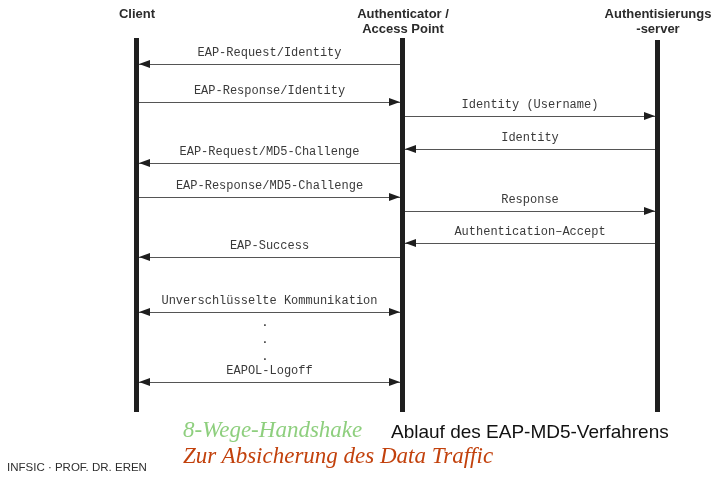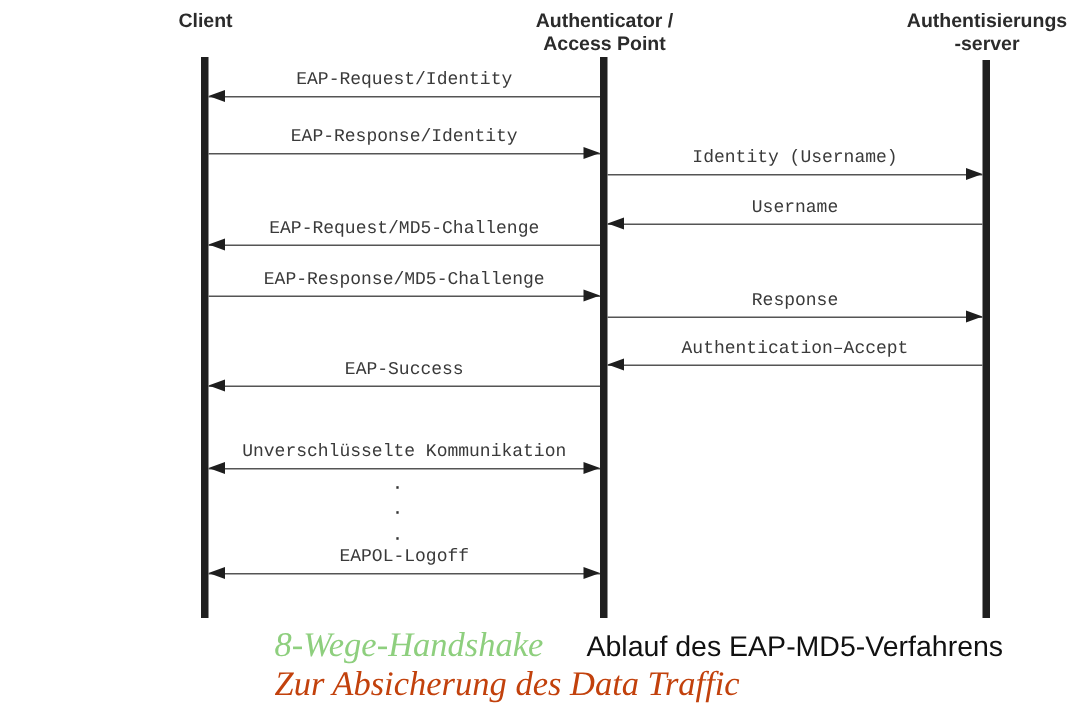--- a/index.html
+++ b/index.html
@@ -78,21 +78,21 @@
     <div class="ah ah-right"></div>
   </div>
 
   <div class="msg" style="left:405px;top:116px;width:250px;">
     <div class="msg-label">Identity (Username)</div>
     <div class="msg-line"></div>
     <div class="ah ah-right"></div>
   </div>
 
   <div class="msg" style="left:405px;top:149px;width:250px;">
-    <div class="msg-label">Username</div>
+    <div class="msg-label">Identity</div>
     <div class="msg-line"></div>
     <div class="ah ah-left"></div>
   </div>
 
   <div class="msg" style="left:139px;top:163px;width:261px;">
     <div class="msg-label">EAP-Request/MD5-Challenge</div>
     <div class="msg-line"></div>
     <div class="ah ah-left"></div>
   </div>
 
@@ -136,14 +136,15 @@
   <div class="msg" style="left:139px;top:382px;width:261px;">
     <div class="msg-label">EAPOL-Logoff</div>
     <div class="msg-line"></div>
     <div class="ah ah-left"></div>
     <div class="ah ah-right"></div>
   </div>
 
   <div class="caption">Ablauf des EAP-MD5-Verfahrens</div>
   <div class="overlay-line l1" style="color: rgb(142, 207, 126);">8-Wege-Handshake</div>
   <div class="overlay-line l2" style="color: #c2410c;">Zur Absicherung des Data Traffic</div>
+  <div class="footer-left">INFSIC · PROF. DR. EREN</div>
 
 </div>
 
 </body></html>

